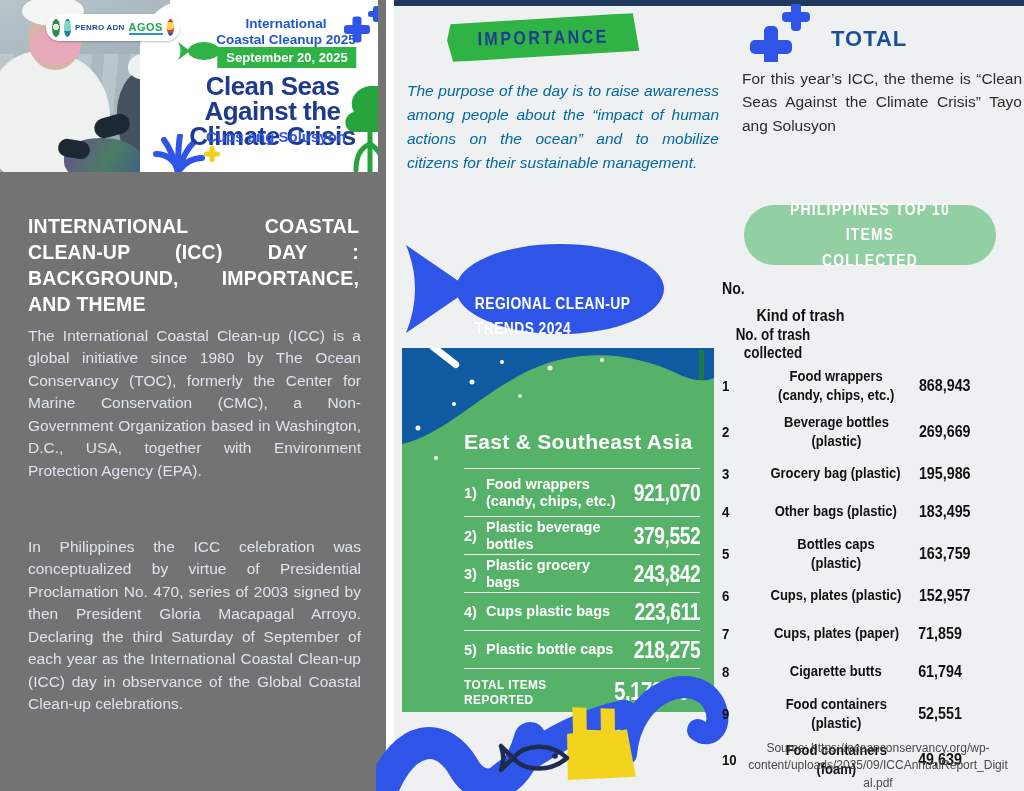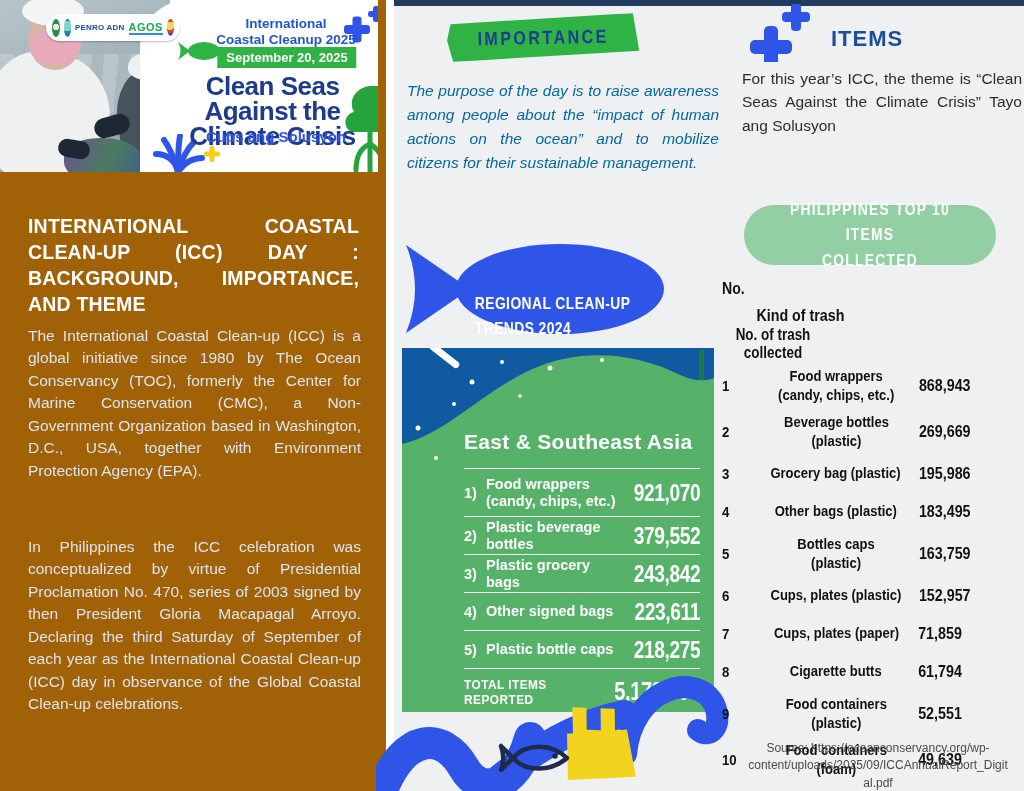--- a/index.html
+++ b/index.html
@@ -1,21 +1,21 @@
 <!DOCTYPE html>
 <html><head>
 <meta charset="utf-8">
 <style>
   * { margin:0; padding:0; box-sizing:border-box; }
   html,body { background:#d8d8d8; }
   body { font-family:"Liberation Sans", sans-serif; }
   .page { position:relative; width:1024px; height:791px; background:#eef0f1; overflow:hidden; margin:0 auto; }
 
   
-  .left-col { position:absolute; left:0; top:0; width:386px; height:791px; background:#a16207; }
+  .left-col { position:absolute; left:0; top:0; width:386px; height:791px; background:#737373; }
   .banner { position:absolute; left:0; top:0; width:378px; height:172px; background:#ffffff; overflow:hidden; }
   .photo { position:absolute; left:0; top:0; width:170px; height:172px;
            background:linear-gradient(160deg,#b8c5cb 0%,#a2b2ba 45%,#8b9ca6 100%); overflow:hidden; }
   .photo .water { position:absolute; left:0; top:54px; width:170px; height:60px;
            background:repeating-linear-gradient(95deg,#c3ced3 0 14px,#aebbc2 14px 26px); opacity:.7; }
   .photo .p2 { position:absolute; left:118px; top:66px; width:84px; height:110px; background:#46525e;
            border-radius:45% 40% 30% 40%; transform:rotate(-8deg); }
   .photo .cap2 { position:absolute; left:128px; top:52px; width:48px; height:28px; background:#eef1f1; border-radius:50% 50% 40% 40%; }
   .photo .shirt { position:absolute; left:-14px; top:52px; width:124px; height:132px; background:#eef1ef;
            border-radius:42% 50% 30% 40%; transform:rotate(7deg); }
@@ -228,21 +228,21 @@
       <span class="rc-label">Plastic beverage bottles</span>
       <span class="rc-val"><span class="cond-r">379,552</span></span>
     </div>
     <div class="card-row cr-h38">
       <span class="rc-no">3)</span>
       <span class="rc-label">Plastic grocery bags</span>
       <span class="rc-val"><span class="cond-r">243,842</span></span>
     </div>
     <div class="card-row cr-h38">
       <span class="rc-no">4)</span>
-      <span class="rc-label">Other signed bags</span>
+      <span class="rc-label">Cups plastic bags</span>
       <span class="rc-val"><span class="cond-r">223,611</span></span>
     </div>
     <div class="card-row cr-h38">
       <span class="rc-no">5)</span>
       <span class="rc-label">Plastic bottle caps</span>
       <span class="rc-val"><span class="cond-r">218,275</span></span>
     </div>
     <div class="card-row cr-h46">
       <span class="rc-total-label"><span class="cond-l">TOTAL ITEMS REPORTED</span></span>
       <span class="rc-total-val"><span class="cond-r">5,178,006</span></span>
@@ -268,21 +268,21 @@
   </svg>
 
   <svg class="decor" style="left:748px;top:4px" width="66" height="58" viewBox="0 0 66 58">
     <g fill="#2f55e8">
       <rect x="2" y="36" width="42" height="14" rx="5"></rect>
         <rect x="16" y="22" width="14" height="42" rx="5"></rect>
       <rect x="34" y="8" width="28" height="10" rx="4"></rect>
         <rect x="43" y="-1" width="10" height="28" rx="4"></rect>
     </g>
   </svg>
-  <div class="theme-head">ITEMS</div>
+  <div class="theme-head">TOTAL</div>
   <div class="theme-para">For this year’s ICC, the theme is “Clean Seas Against the Climate Crisis” Tayo ang Solusyon</div>
 
   <div class="pill">
     <span class="pill-text"><span class="cond" style="white-space:pre-line">PHILIPPINES TOP 10 ITEMS
 COLLECTED</span></span>
   </div>
 
   <div class="t10">
     <div class="t10-header">
       <span class="th-no"><span class="cond-l">No.</span></span>

